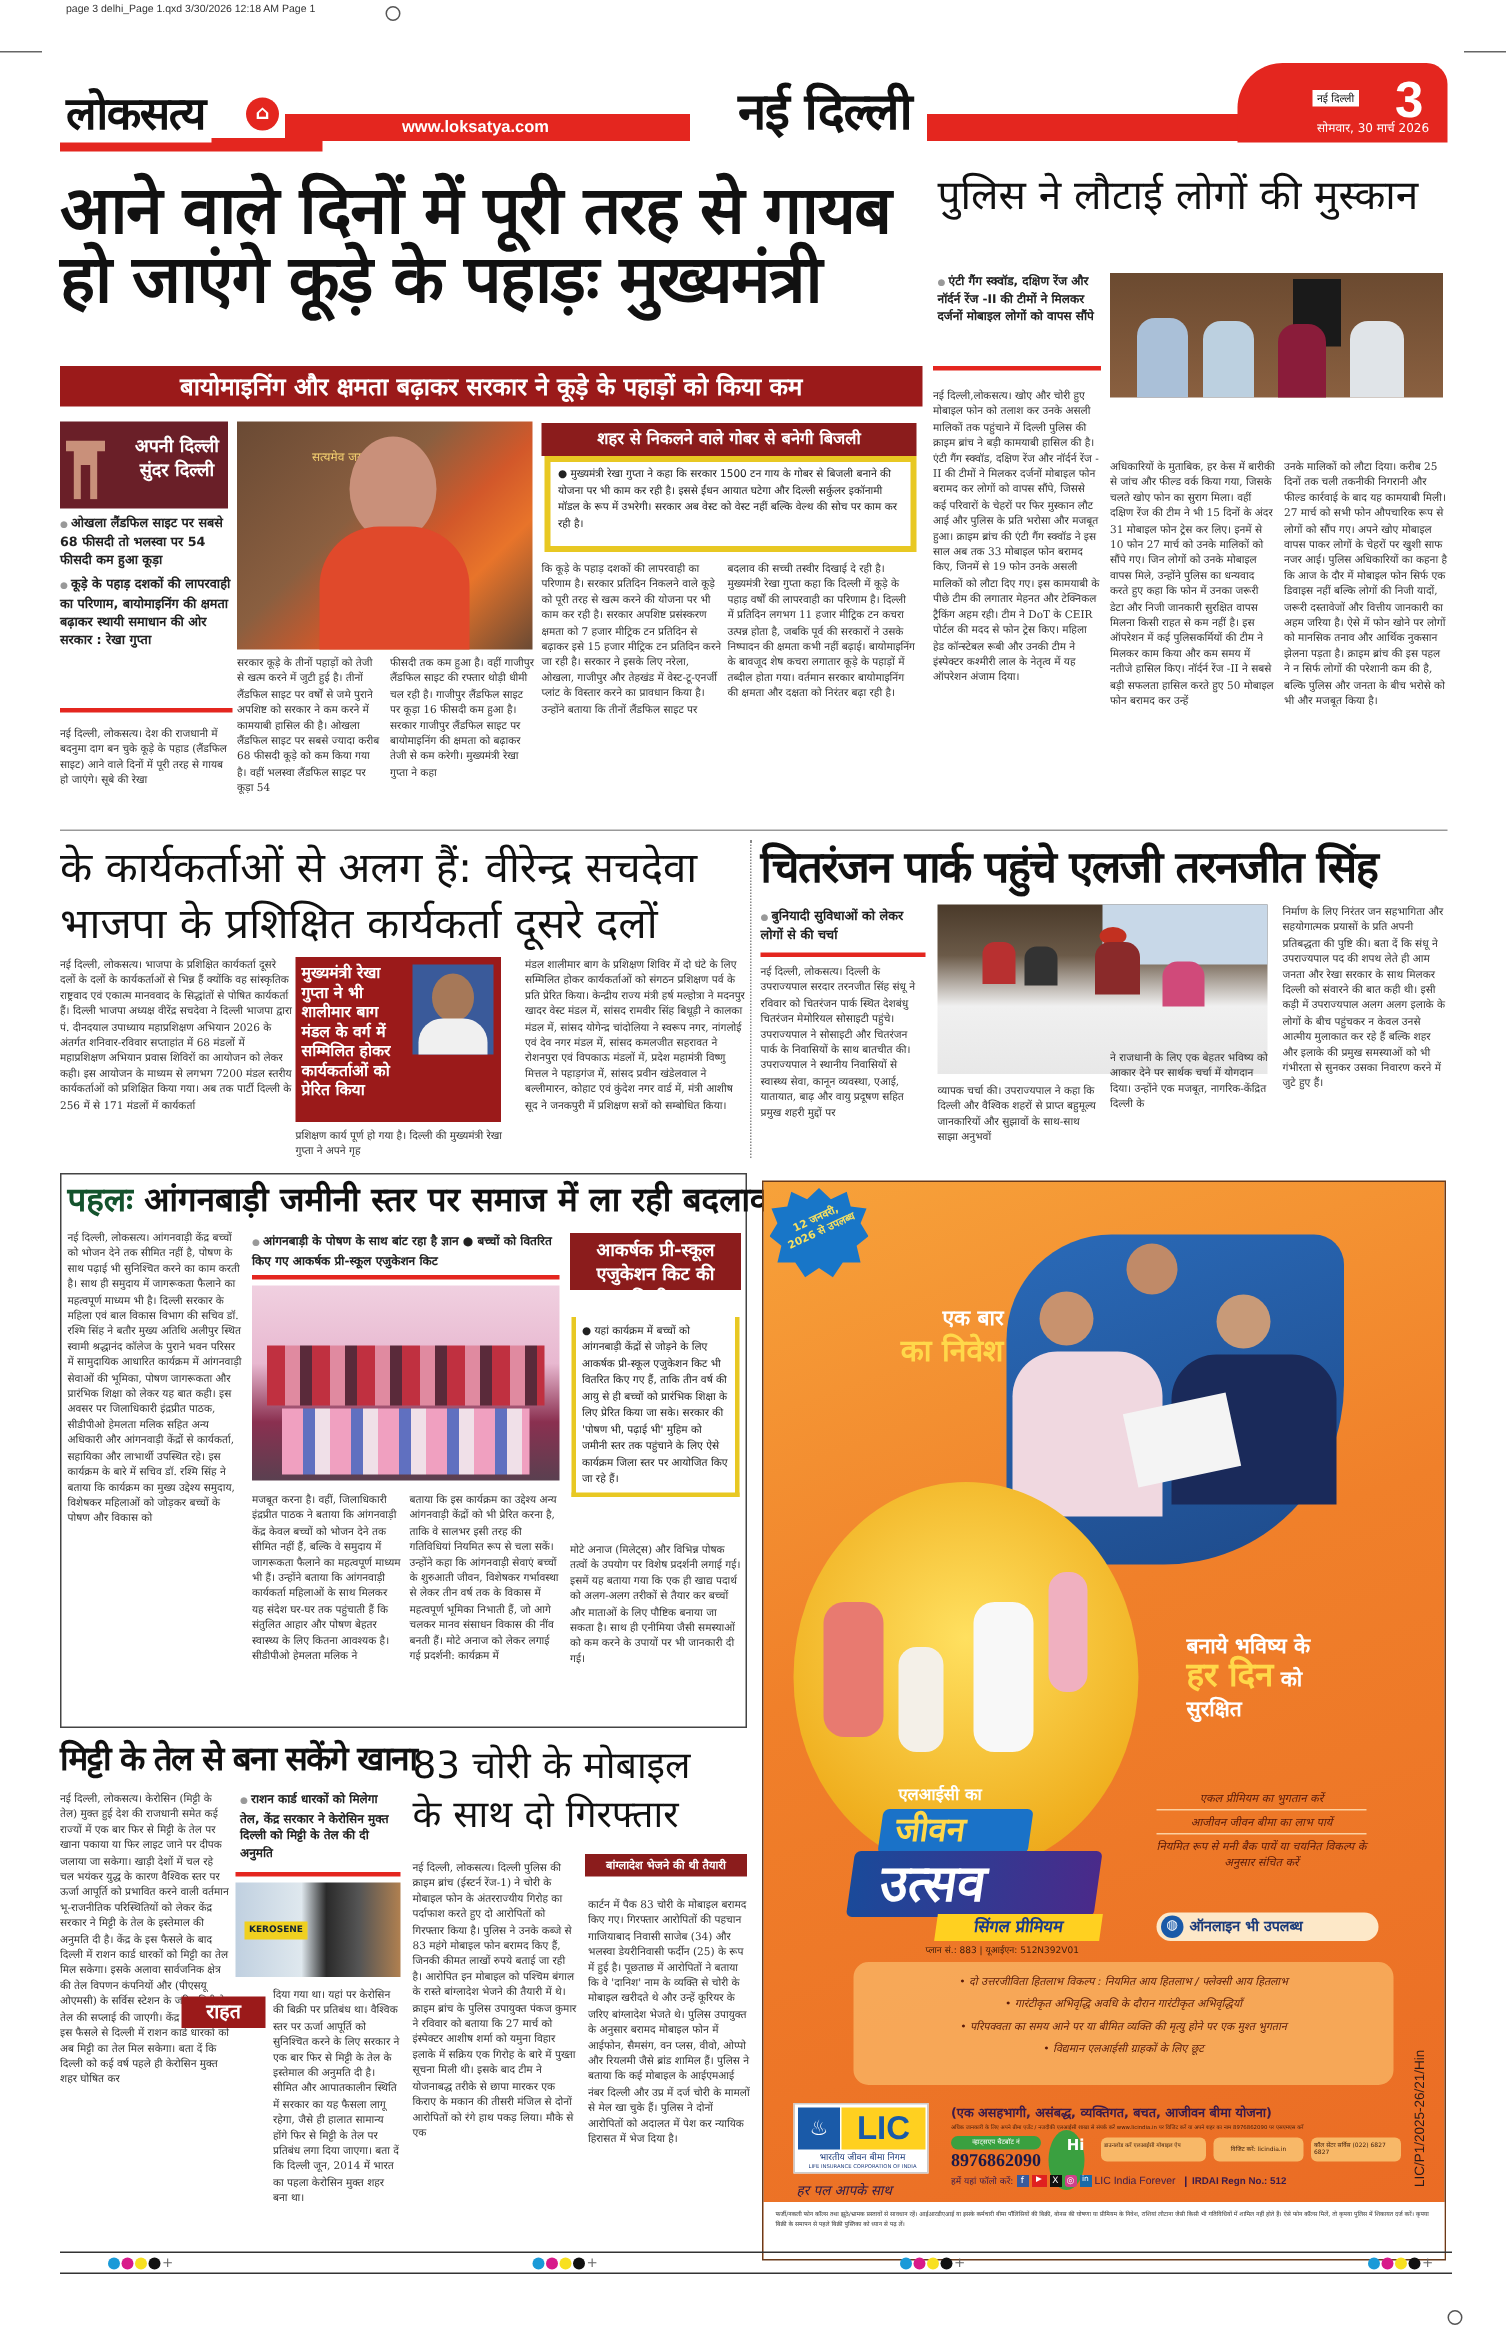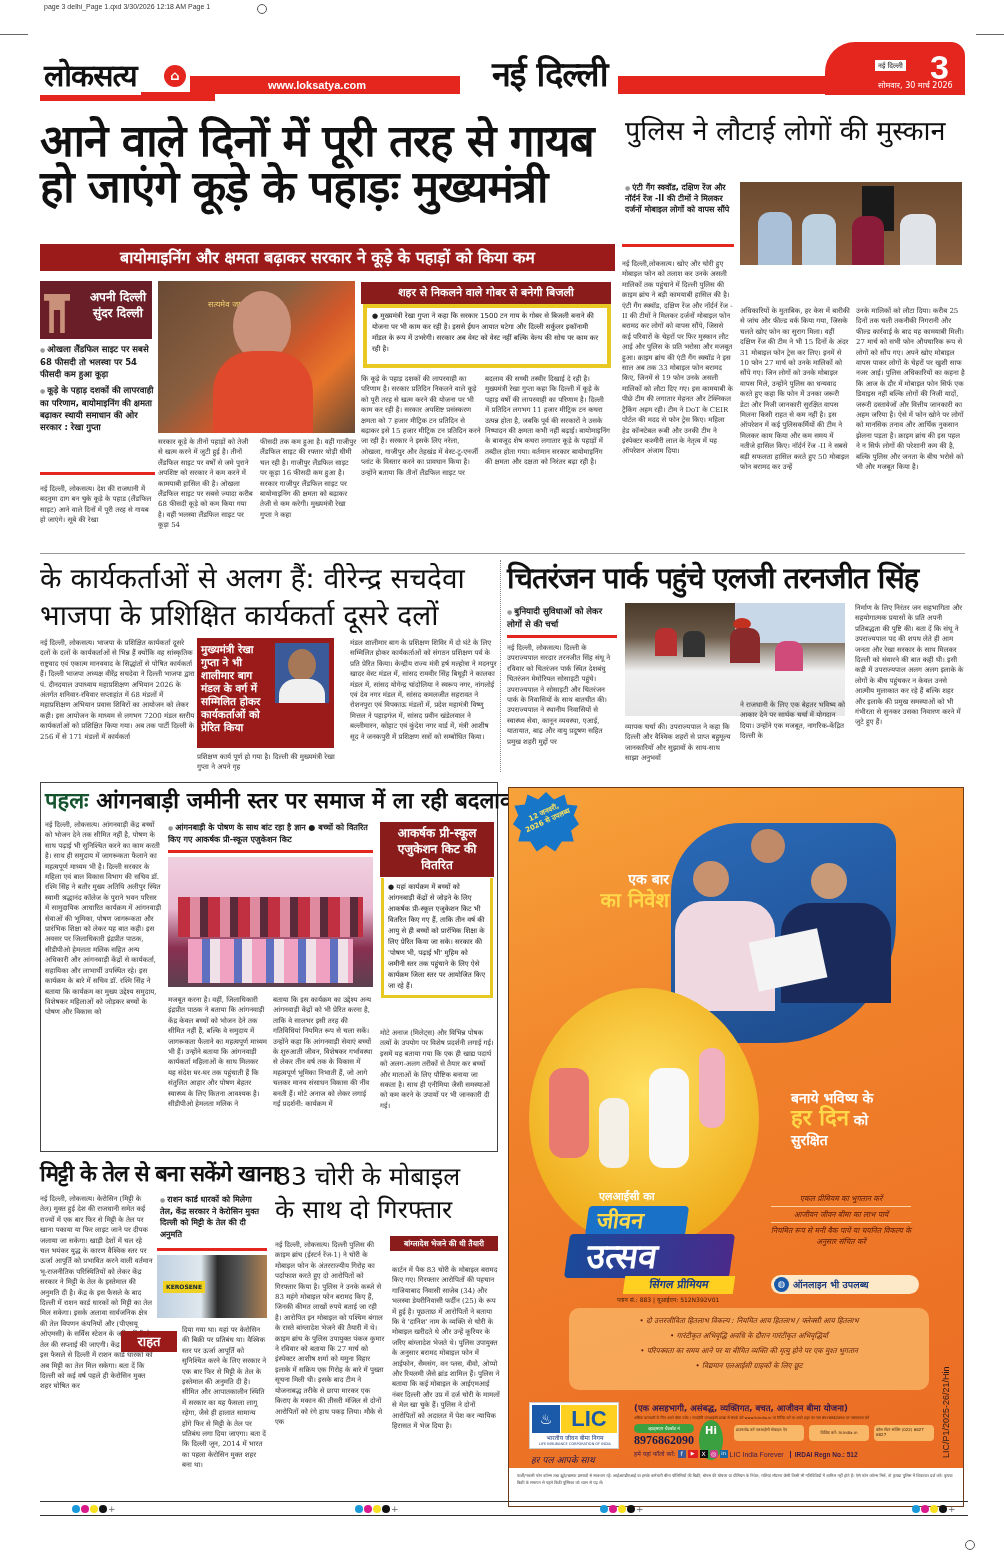--- a/index.html
+++ b/index.html
@@ -147,21 +147,21 @@
 </div>
 <div class="abs body-text" style="left:45px;top:820px;width:118px">नई दिल्ली, लोकसत्य। आंगनवाड़ी केंद्र बच्चों को भोजन देने तक सीमित नहीं है, पोषण के साथ पढ़ाई भी सुनिश्चित करने का काम करती है। साथ ही समुदाय में जागरूकता फैलाने का महत्वपूर्ण माध्यम भी है। दिल्ली सरकार के महिला एवं बाल विकास विभाग की सचिव डॉ. रश्मि सिंह ने बतौर मुख्य अतिथि अलीपुर स्थित स्वामी श्रद्धानंद कॉलेज के पुराने भवन परिसर में सामुदायिक आधारित कार्यक्रम में आंगनवाड़ी सेवाओं की भूमिका, पोषण जागरूकता और प्रारंभिक शिक्षा को लेकर यह बात कही। इस अवसर पर जिलाधिकारी इंद्रप्रीत पाठक, सीडीपीओ हेमलता मलिक सहित अन्य अधिकारी और आंगनवाड़ी केंद्रों से कार्यकर्ता, सहायिका और लाभार्थी उपस्थित रहे। इस कार्यक्रम के बारे में सचिव डॉ. रश्मि सिंह ने बताया कि कार्यक्रम का मुख्य उद्देश्य समुदाय, विशेषकर महिलाओं को जोड़कर बच्चों के पोषण और विकास को</div>
 <div class="abs bullet" style="left:168px;top:822px;width:205px;font-size:8px;line-height:12px">आंगनबाड़ी के पोषण के साथ बांट रहा है ज्ञान ● बच्चों को वितरित किए गए आकर्षक प्री-स्कूल एजुकेशन किट</div>
 <div class="abs redrule" style="left:168px;top:850px;width:205px"></div>
 <div class="abs photo" style="left:168px;top:857px;width:205px;height:130px;background:linear-gradient(180deg,#f0d0e0 0%,#e8b8d0 40%,#8a3050 70%,#5a4050 100%)">
   <div style="position:absolute;left:10px;top:40px;width:185px;height:40px;background:repeating-linear-gradient(90deg,#c03040 0 12px,#e08aa0 12px 22px,#5a2a3a 22px 30px)"></div>
   <div style="position:absolute;left:20px;top:82px;width:165px;height:44px;background:repeating-linear-gradient(90deg,#f0a0c0 0 14px,#6070c0 14px 22px,#f0e0e8 22px 32px)"></div>
 </div>
 <div class="abs body-text" style="left:168px;top:995px;width:100px">मजबूत करना है। वहीं, जिलाधिकारी इंद्रप्रीत पाठक ने बताया कि आंगनवाड़ी केंद्र केवल बच्चों को भोजन देने तक सीमित नहीं हैं, बल्कि वे समुदाय में जागरूकता फैलाने का महत्वपूर्ण माध्यम भी हैं। उन्होंने बताया कि आंगनवाड़ी कार्यकर्ता महिलाओं के साथ मिलकर यह संदेश घर-घर तक पहुंचाती हैं कि संतुलित आहार और पोषण बेहतर स्वास्थ्य के लिए कितना आवश्यक है। सीडीपीओ हेमलता मलिक ने</div>
 <div class="abs body-text" style="left:273px;top:995px;width:102px">बताया कि इस कार्यक्रम का उद्देश्य अन्य आंगनवाड़ी केंद्रों को भी प्रेरित करना है, ताकि वे सालभर इसी तरह की गतिविधियां नियमित रूप से चला सकें। उन्होंने कहा कि आंगनवाड़ी सेवाएं बच्चों के शुरुआती जीवन, विशेषकर गर्भावस्था से लेकर तीन वर्ष तक के विकास में महत्वपूर्ण भूमिका निभाती हैं, जो आगे चलकर मानव संसाधन विकास की नींव बनती हैं। मोटे अनाज को लेकर लगाई गई प्रदर्शनी: कार्यक्रम में</div>
-<div class="abs sub-red" style="left:380px;top:822px;width:114px;height:55px;font-size:12px;line-height:16px;padding-top:3px;background:#8b1c1c">आकर्षक प्री-स्कूल एजुकेशन किट की वितरित</div>
+<div class="abs sub-red" style="left:380px;top:822px;width:114px;height:38px;font-size:12px;line-height:16px;padding-top:3px;background:#8b1c1c">आकर्षक प्री-स्कूल एजुकेशन किट की वितरित</div>
 <div class="abs" style="left:381px;top:878px;width:112px;height:120px;border:3px solid #e8c823;border-top:none;font-size:7px;line-height:11px;padding:4px;color:#222">● यहां कार्यक्रम में बच्चों को आंगनबाड़ी केंद्रों से जोड़ने के लिए आकर्षक प्री-स्कूल एजुकेशन किट भी वितरित किए गए हैं, ताकि तीन वर्ष की आयु से ही बच्चों को प्रारंभिक शिक्षा के लिए प्रेरित किया जा सके। सरकार की 'पोषण भी, पढ़ाई भी' मुहिम को जमीनी स्तर तक पहुंचाने के लिए ऐसे कार्यक्रम जिला स्तर पर आयोजित किए जा रहे हैं।</div>
 <div class="abs body-text" style="left:380px;top:1028px;width:114px">मोटे अनाज (मिलेट्स) और विभिन्न पोषक तत्वों के उपयोग पर विशेष प्रदर्शनी लगाई गई। इसमें यह बताया गया कि एक ही खाद्य पदार्थ को अलग-अलग तरीकों से तैयार कर बच्चों और माताओं के लिए पौष्टिक बनाया जा सकता है। साथ ही एनीमिया जैसी समस्याओं को कम करने के उपायों पर भी जानकारी दी गई।</div>
 
 <div class="abs h1" style="left:40px;top:1160px;width:230px;font-size:22px;line-height:28px;white-space:nowrap">मिट्टी के तेल से बना सकेंगे खाना</div>
 <div class="abs body-text" style="left:40px;top:1194px;width:113px">नई दिल्ली, लोकसत्य। केरोसिन (मिट्टी के तेल) मुक्त हुई देश की राजधानी समेत कई राज्यों में एक बार फिर से मिट्टी के तेल पर खाना पकाया या फिर लाइट जाने पर दीपक जलाया जा सकेगा। खाड़ी देशों में चल रहे चल भयंकर युद्ध के कारण वैश्विक स्तर पर ऊर्जा आपूर्ति को प्रभावित करने वाली वर्तमान भू-राजनीतिक परिस्थितियों को लेकर केंद्र सरकार ने मिट्टी के तेल के इस्तेमाल की अनुमति दी है। केंद्र के इस फैसले के बाद दिल्ली में राशन कार्ड धारकों को मिट्टी का तेल मिल सकेगा। इसके अलावा सार्वजनिक क्षेत्र की तेल विपणन कंपनियों और (पीएसयू ओएमसी) के सर्विस स्टेशन के जरिए मिट्टी के तेल की सप्लाई की जाएगी। केंद्र सरकार के इस फैसले से दिल्ली में राशन कार्ड धारकों को अब मिट्टी का तेल मिल सकेगा। बता दें कि दिल्ली को कई वर्ष पहले ही केरोसिन मुक्त शहर घोषित कर</div>
 <div class="abs bullet" style="left:160px;top:1194px;width:105px;font-size:8px;line-height:11.5px">राशन कार्ड धारकों को मिलेगा तेल, केंद्र सरकार ने केरोसिन मुक्त दिल्ली को मिट्टी के तेल की दी अनुमति</div>
 <div class="abs redrule" style="left:157px;top:1248px;width:110px"></div>
 <div class="abs photo" style="left:157px;top:1255px;width:110px;height:63px;background:linear-gradient(90deg,#c0d0e0 0%,#dfe8ee 40%,#2a2a2a 55%,#555 75%,#b08050 100%)">
   <div style="position:absolute;left:6px;top:26px;width:42px;height:12px;background:#f0d020;color:#123;font-size:6px;font-weight:bold;text-align:center;line-height:12px">KEROSENE</div>
 </div>
@@ -233,21 +233,21 @@
     <div style="position:absolute;left:31px;top:2px;width:56px;height:28px;background:#ffd020;color:#1a5aa8;font-weight:bold;font-size:22px;line-height:28px;text-align:center;font-family:'Liberation Sans',sans-serif">LIC</div>
     <div style="position:absolute;left:2px;top:31px;width:86px;color:#1a3a7a;font-size:6px;text-align:center">भारतीय जीवन बीमा निगम</div>
     <div style="position:absolute;left:2px;top:39px;width:86px;color:#1a3a7a;font-size:3.5px;text-align:center">LIFE INSURANCE CORPORATION OF INDIA</div>
   </div>
   <div style="position:absolute;left:22px;top:665px;color:#2a1a4a;font-size:9px;font-style:italic">हर पल आपके साथ</div>
 
   <div style="position:absolute;left:125px;top:614px;color:#3a1a4a;font-weight:bold;font-size:8.5px">(एक असहभागी, असंबद्ध, व्यक्तिगत, बचत, आजीवन बीमा योजना)</div>
   <div style="position:absolute;left:125px;top:627px;width:300px;color:#3a1a0a;font-size:3.6px;white-space:nowrap;overflow:hidden">अधिक जानकारी के लिए अपने बीमा एजेंट / नजदीकी एलआईसी शाखा से संपर्क करें www.licindia.in पर विजिट करें या अपने शहर का नाम 8976862090 पर एसएमएस करें</div>
   <div style="position:absolute;left:125px;top:636px;width:60px;height:9px;background:#3aa040;border-radius:5px;color:#fff;font-size:4.5px;line-height:9px;text-align:center">व्हाट्सएप चैटबॉट नं</div>
   <div style="position:absolute;left:125px;top:645px;color:#1a1a4a;font-weight:bold;font-size:12px;font-family:Liberation Serif, serif">8976862090</div>
-  <div style="position:absolute;left:190px;top:632px;width:24px;height:40px;border-radius:50%;background:#3aa040;color:#fff;font-weight:bold;font-size:10px;line-height:22px;text-align:center">Hi</div>
+  <div style="position:absolute;left:190px;top:632px;width:24px;height:40px;border-radius:50%;background:#3aa040;color:#fff;font-weight:bold;font-size:10px;line-height:22px;text-align:right">Hi</div>
   <div style="position:absolute;left:225px;top:637px;width:70px;height:16px;background:#f8b868;border-radius:4px;color:#3a1a0a;font-size:3.8px;padding:2px">डाउनलोड करें एलआईसी मोबाइल ऐप</div>
   <div style="position:absolute;left:300px;top:637px;width:60px;height:16px;background:#f8b868;border-radius:4px;color:#3a1a0a;font-size:4px;line-height:16px;text-align:center">विजिट करें: licindia.in</div>
   <div style="position:absolute;left:365px;top:637px;width:60px;height:16px;background:#f8b868;border-radius:4px;color:#3a1a0a;font-size:4px;padding:2px">कॉल सेंटर सर्विस (022) 6827 6827</div>
   <div style="position:absolute;left:125px;top:662px;display:flex;align-items:center;gap:2px;color:#3a1a4a;font-size:6px">
     <span>हमें यहां फॉलो करें:</span>
     <span style="background:#3a5a9a;color:#fff;width:8px;height:8px;display:inline-block;font-size:6px;text-align:center">f</span>
     <span style="background:#e02020;color:#fff;width:10px;height:8px;display:inline-block;font-size:5px;text-align:center">▶</span>
     <span style="background:#111;color:#fff;width:8px;height:8px;display:inline-block;font-size:6px;text-align:center">X</span>
     <span style="background:#d0408a;color:#fff;width:8px;height:8px;display:inline-block;border-radius:2px;font-size:6px;text-align:center">◎</span>
     <span style="background:#1a6aa8;color:#fff;width:8px;height:8px;display:inline-block;font-size:5px;text-align:center">in</span>

